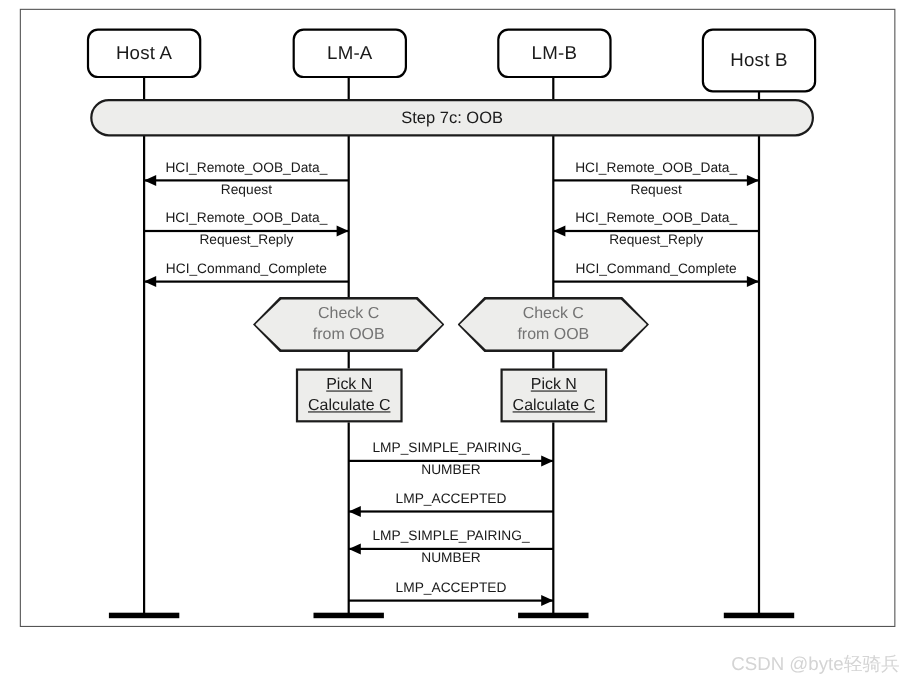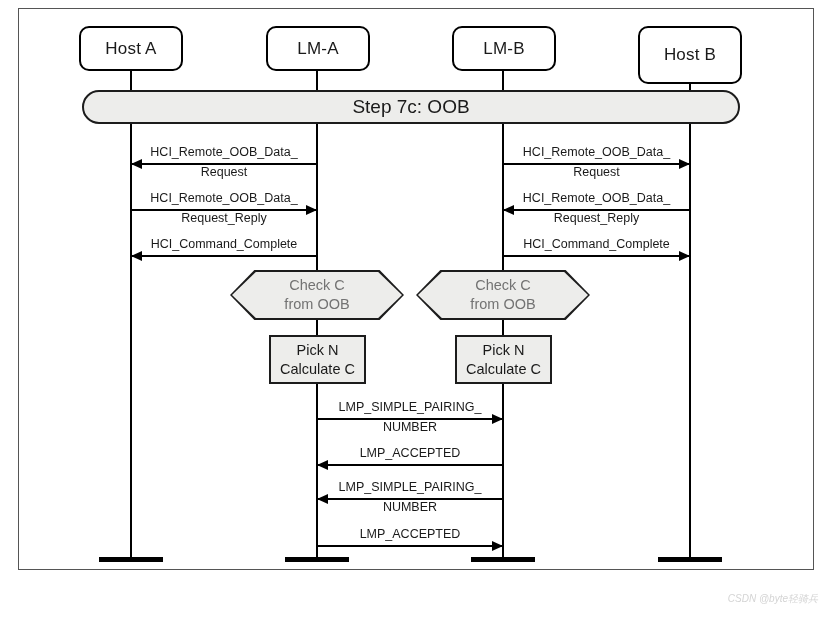--- a/index.html
+++ b/index.html
@@ -60,21 +60,21 @@
     top: 90px;
     width: 658px;
     height: 34px;
     box-sizing: border-box;
     border: 2px solid #1c1c1c;
     border-radius: 17px;
     background: #ededeb;
     display: flex;
     align-items: center;
     justify-content: center;
-    font-size: 19px;
+    font-size: 15px;
     color: #1a1a1a;
   }
   
   .msg {
     position: absolute;
     height: 0;
   }
   .msg-line {
     position: absolute;
     left: 0;
@@ -134,40 +134,40 @@
     box-sizing: border-box;
     border: 2px solid #1c1c1c;
     background: #ededeb;
     display: flex;
     flex-direction: column;
     align-items: center;
     justify-content: center;
     font-size: 14.5px;
     color: #1a1a1a;
     line-height: 19px;
+    text-decoration: underline;
   }
   
   #figure-caption {
     position: absolute;
     left: 26px;
     top: 583px;
     font-size: 15px;
     font-style: italic;
     font-weight: bold;
     color: #1a1a1a;
   }
   
   #watermark {
     position: absolute;
     right: 14px;
     top: 592px;
-    font-size: 10px;
+    font-size: 17px;
     color: #d4d4d4;
     white-space: nowrap;
-    font-style: italic;
   }
 </style>
 </head>
 <body>
 
 <div id="page">
 
   <div id="diagram-frame"></div>
 
   <div class="lifeline" style="left:130px; top:70px; height:490px;"></div>

